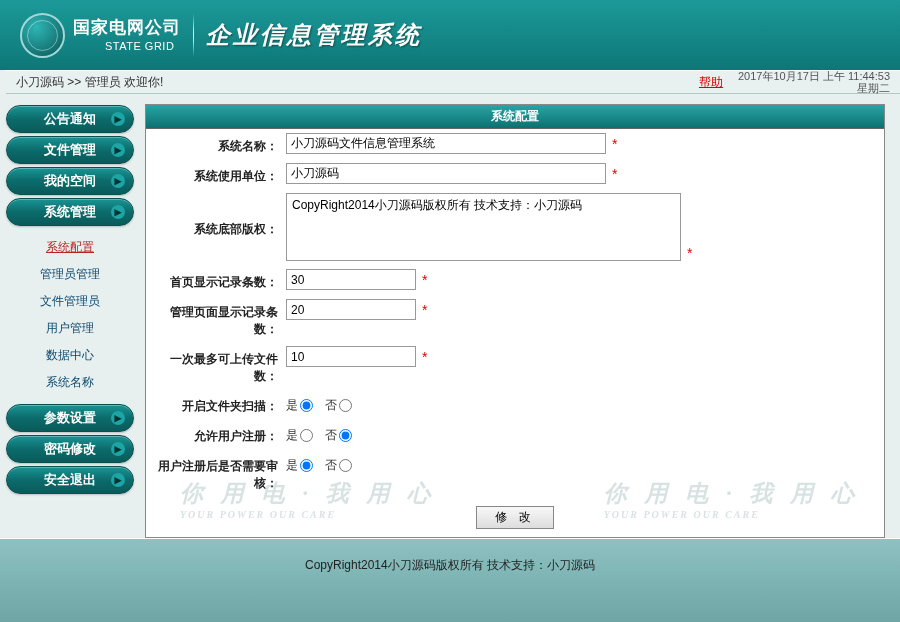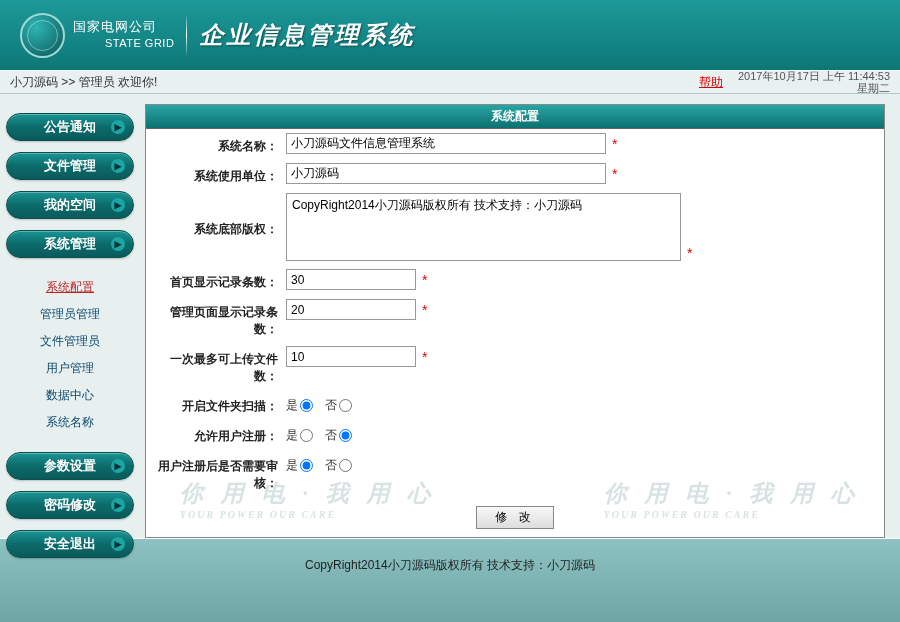--- a/index.html
+++ b/index.html
@@ -34,21 +34,21 @@
       position: relative;
     }
     .logo-circle::before {
       content: "";
       position: absolute;
       inset: 5px;
       border-radius: 50%;
       border: 1px solid rgba(255,255,255,0.4);
     }
     .logo-text { font-size: 11px; line-height: 1.3; }
-    .logo-text .cn { font-size: 13px; font-weight: normal; letter-spacing: 1px; }
+    .logo-text .cn { font-size: 17px; font-weight: bold; letter-spacing: 1px; }
     .logo-text .en { font-size: 11px; letter-spacing: 0.5px; margin-left: 32px; }
     .logo-sep {
       width: 1px; height: 44px;
       background: linear-gradient(to bottom, transparent, #fff, transparent);
       margin: 0 12px;
     }
     .sys-title {
       font-size: 24px;
       font-weight: bold;
       font-style: italic;
@@ -58,33 +58,34 @@
     .crumb-bar {
       height: 24px;
       background: #e8f0f0;
       border-top: 1px solid #fff;
       border-bottom: 1px solid #b0c8c8;
       display: flex;
       align-items: center;
       padding: 0 10px;
       color: #333;
       font-size: 12px;
+      margin-left: 6px;
     }
     .crumb-left { flex: 1; }
     .help-link { color: #d00; text-decoration: underline; margin-right: 15px; cursor: pointer; }
     .dt-block { text-align: right; color: #555; font-size: 11px; line-height: 1.1; }
     .main-area {
       display: flex;
       height: 444px;
       background: #e8efef;
     }
     .sidebar { width: 140px; padding-top: 8px; }
     .nav-pill {
       height: 28px;
-      margin: 11px 6px;
+      margin: 3px 6px;
       background: linear-gradient(to bottom, #1a9494 0%, #0c6b6b 50%, #0a5a5a 100%);
       border-radius: 14px;
       display: flex;
       align-items: center;
       justify-content: center;
       color: #fff;
       font-size: 13px;
       font-weight: bold;
       position: relative;
       cursor: pointer;

